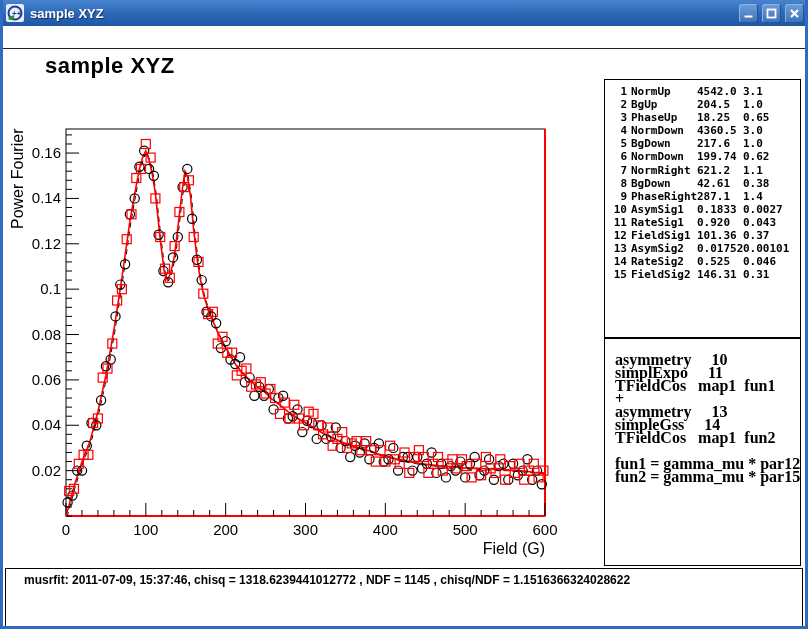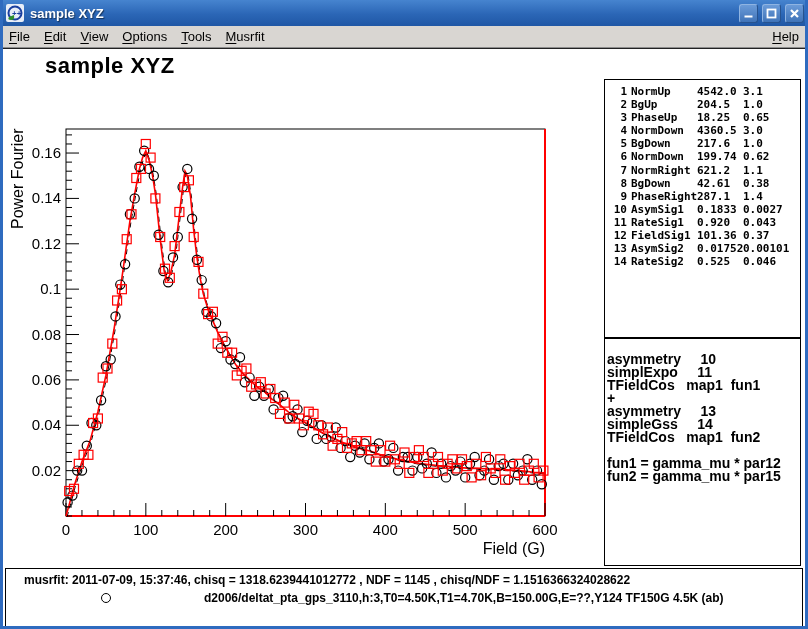--- a/index.html
+++ b/index.html
@@ -48,22 +48,22 @@
     font-family:"DejaVu Sans Mono","Liberation Mono",monospace;
     font-size:11px;font-weight:bold;color:#000;padding-top:5px;
   }
   .param-row{display:grid;grid-template-columns:16px 62px 42px auto;column-gap:4px;padding-left:6px;height:13.1px;line-height:13.1px;white-space:nowrap;}
   .param-idx{text-align:right;}
   #theory-box{
     position:absolute;left:601px;top:289px;width:197px;height:228px;
     border:1px solid #000;border-top:1px solid #000;background:#fff;
   }
   #theory-box pre{
-    margin:14px 0 0 2px;font-family:Liberation Sans, sans-serif;
-    font-size:14px;font-weight:bold;line-height:13px;color:#000;
+    margin:14px 0 0 10px;font-family:Liberation Serif, serif;
+    font-size:16px;font-weight:bold;line-height:13px;color:#000;
   }
   
   #status-box{
     position:absolute;left:2px;right:2px;top:519px;bottom:0;
     border:1px solid #000;border-bottom:none;background:#fff;
   }
   #status-line{position:absolute;left:18px;top:4px;font-size:12px;font-weight:bold;color:#000000;white-space:nowrap;}
   .legend-row{position:absolute;left:0;width:100%;height:16px;}
   .legend-marker{position:absolute;left:95px;top:2px;width:10px;height:10px;background:#fff;}
   .legend-marker.circle{border:1.3px solid #000;border-radius:50%;}
@@ -93,30 +93,20 @@
           <rect x="1.5" y="1.5" width="8" height="8" fill="none" stroke="#fff" stroke-width="1.8"></rect>
         </svg>
     </span>
     <span class="winbtn">
       <svg width="11" height="11" viewBox="0 0 11 11">
           <path d="M2 2 L9 9 M9 2 L2 9" stroke="#fff" stroke-width="2.2"></path>
         </svg>
     </span>
   </div>
 
-  <div id="menubar">
-      <span class="menu-item"><u>F</u>ile</span>
-      <span class="menu-item"><u>E</u>dit</span>
-      <span class="menu-item"><u>V</u>iew</span>
-      <span class="menu-item"><u>O</u>ptions</span>
-      <span class="menu-item"><u>T</u>ools</span>
-      <span class="menu-item"><u>M</u>usrfit</span>
-      <span id="menu-spacer"></span>
-      <span class="menu-item"><u>H</u>elp</span>
-    </div>
 
   <div id="canvas">
     <div id="plot-title">sample XYZ</div>
 
     <svg id="plot-area" width="802" height="518" viewBox="0 0 802 518">
         <rect x="63" y="80" width="479" height="387" fill="none" stroke="#000" stroke-width="1"></rect>
         <line x1="63" y1="467" x2="542" y2="467" stroke="#f00" stroke-width="2"></line>
         <line x1="542" y1="80" x2="542" y2="467" stroke="#f00" stroke-width="2"></line>
         <line x1="63" y1="467" x2="63" y2="454" stroke="#000" stroke-width="1"></line>
         <text x="63" y="486" text-anchor="middle" font-size="15" font-family="Liberation Sans, sans-serif" fill="#000">0</text>
@@ -491,37 +481,39 @@
           <span class="param-name">AsymSig2</span>
           <span class="param-value">0.01752</span>
           <span class="param-error">0.00101</span>
         </div>
         <div class="param-row">
           <span class="param-idx">14</span>
           <span class="param-name">RateSig2</span>
           <span class="param-value">0.525</span>
           <span class="param-error">0.046</span>
         </div>
+        <div class="param-row">
+          <span class="param-idx">15</span>
+          <span class="param-name">FieldSig2</span>
+          <span class="param-value">146.31</span>
+          <span class="param-error">0.31</span>
+        </div>
       </div>
 
     <div id="theory-box">
       <pre>asymmetry     10
 simplExpo     11
 TFieldCos   map1  fun1
 +
 asymmetry     13
 simpleGss     14
 TFieldCos   map1  fun2
 
 fun1 = gamma_mu * par12
 fun2 = gamma_mu * par15</pre>
     </div>
 
     <div id="status-box">
       <div id="status-line">musrfit: 2011-07-09, 15:37:46, chisq = 1318.6239441012772 , NDF = 1145 , chisq/NDF = 1.1516366324028622</div>
-      <div class="legend-row" style="top:22px;">
-        <span class="legend-marker circle"></span>
-        <span class="legend-label">d2006/deltat_pta_gps_3110,h:3,T0=4.50K,T1=4.70K,B=150.00G,E=??,Y124 TF150G 4.5K (ab)</span>
-      </div>
     </div>
   </div>
 
 </div>
 
 </body></html>

